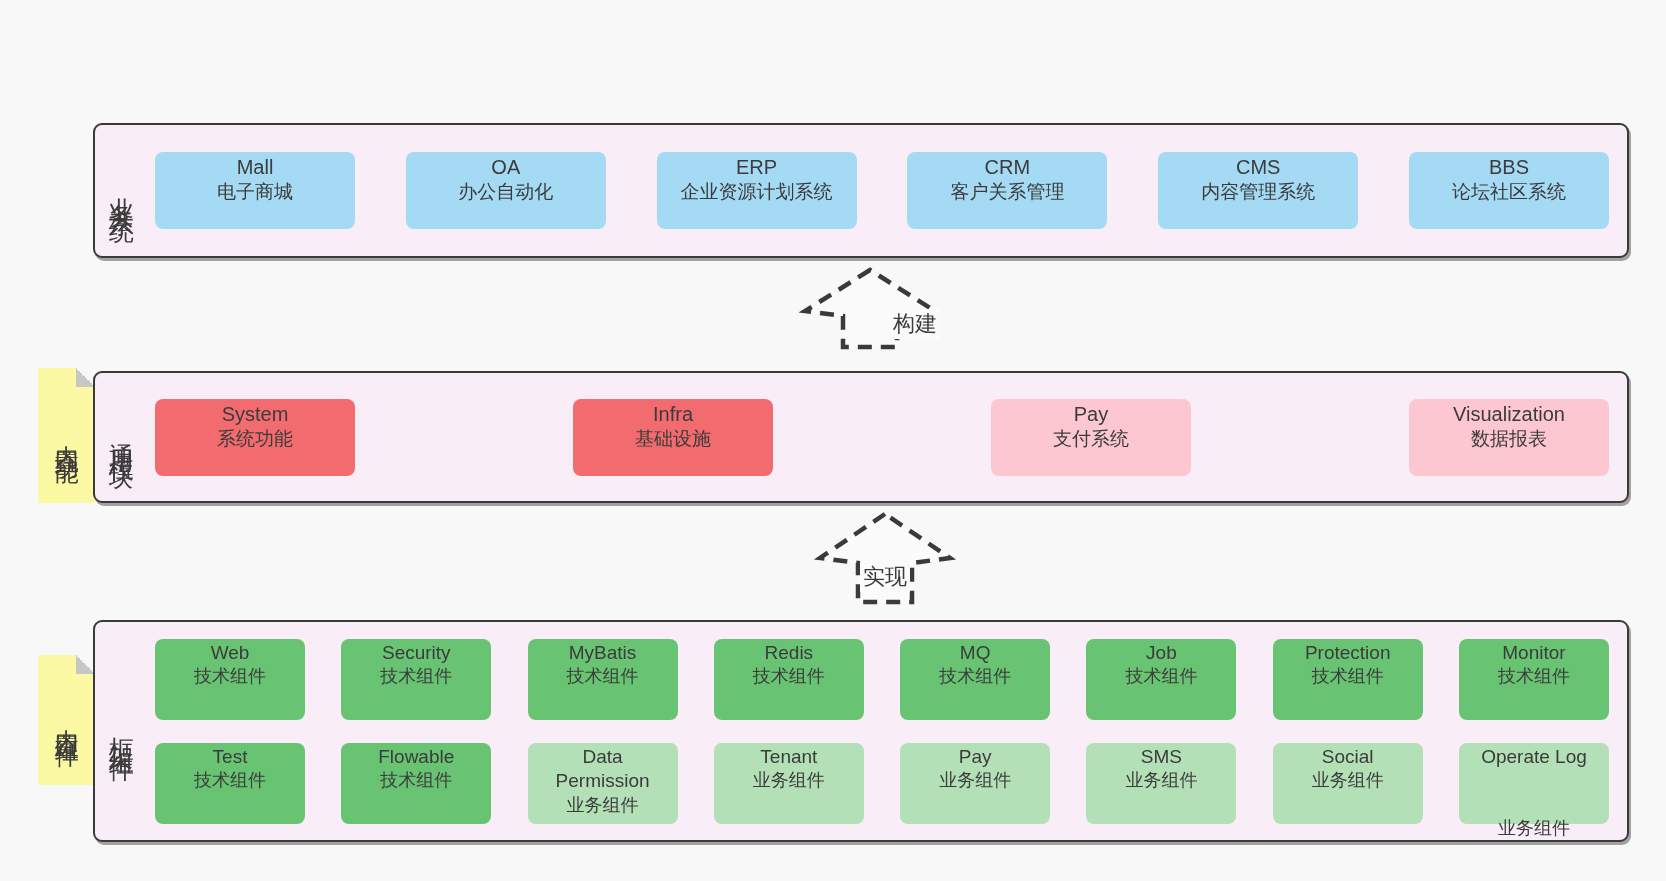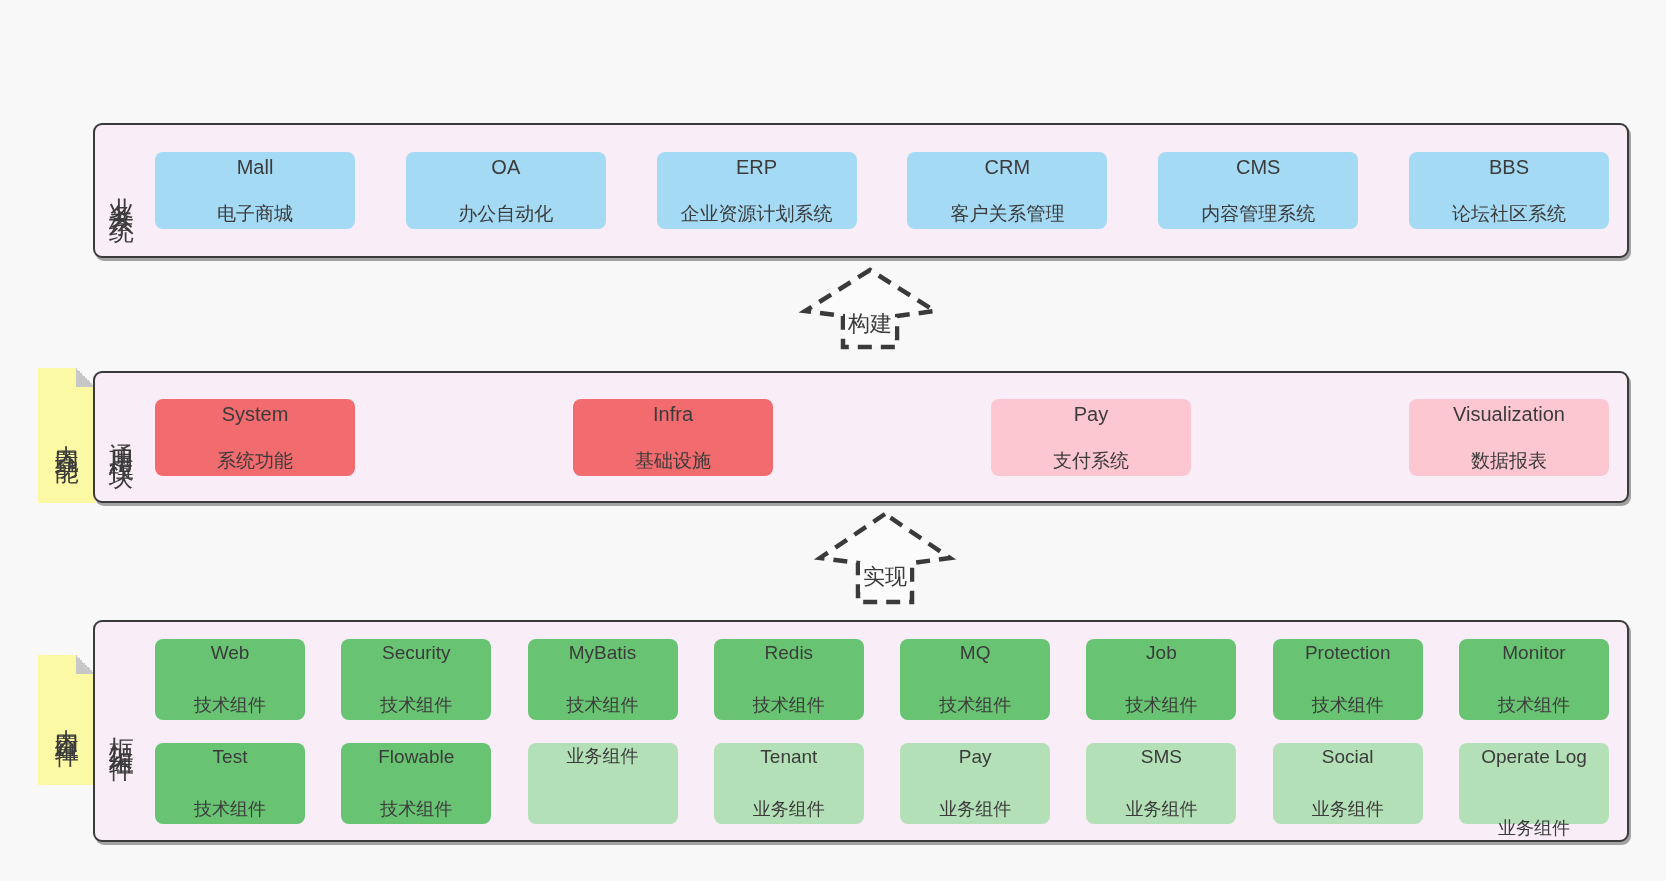--- a/index.html
+++ b/index.html
@@ -46,21 +46,21 @@
     display:flex;flex-direction:column;justify-content:center;
     gap:23px;
   }
   .row{
     display:flex;justify-content:space-between;
   }
   
   .box{
     border-radius:8px;
     display:flex;flex-direction:column;
-    align-items:center;justify-content:space-between;
+    align-items:center;justify-content:flex-start;
     text-align:center;
     box-sizing:border-box;
     padding:2px 12px;
   }
   .big .box{width:200px;height:77px;}
   .small .box{width:150px;height:81px;}
   .box-name{font-size:20px;line-height:1.3;}
   .box-desc{font-size:19px;line-height:1.3;}
   .small .box-name{font-size:19px;}
   .small .box-desc{font-size:18px;}
@@ -94,21 +94,21 @@
     stroke:#3a3a3a;
     stroke-width:4.5;
     stroke-dasharray:14 9;
   }
   .arrow-label{
     position:absolute;left:50%;transform:translateX(-50%);
     background:#fbfbfb;
     font-size:22px;color:#3b3b3b;
     padding:0 3px;white-space:nowrap;
   }
-  #arrow-build .arrow-label{top:43px;}
+  #arrow-build .arrow-label{top:43px;margin-left:45px;}
   #arrow-implement .arrow-label{top:52px;}
 </style>
 </head>
 <body>
 
 <div id="canvas">
 
   <div class="note" id="note-features">
     <span>内置功能</span>
     <div class="fold"></div>
@@ -234,20 +234,21 @@
         <div class="row">
           <div class="box" style="background: rgb(104, 196, 114);">
             <div class="box-name">Test</div>
             <div class="box-desc">技术组件</div>
           </div>
           <div class="box" style="background: rgb(104, 196, 114);">
             <div class="box-name">Flowable</div>
             <div class="box-desc">技术组件</div>
           </div>
           <div class="box" style="background: rgb(179, 224, 182);">
+            <div class="box-name">Data Permission</div>
             <div class="box-desc">业务组件</div>
           </div>
           <div class="box" style="background: rgb(179, 224, 182);">
             <div class="box-name">Tenant</div>
             <div class="box-desc">业务组件</div>
           </div>
           <div class="box" style="background: rgb(179, 224, 182);">
             <div class="box-name">Pay</div>
             <div class="box-desc">业务组件</div>
           </div>

